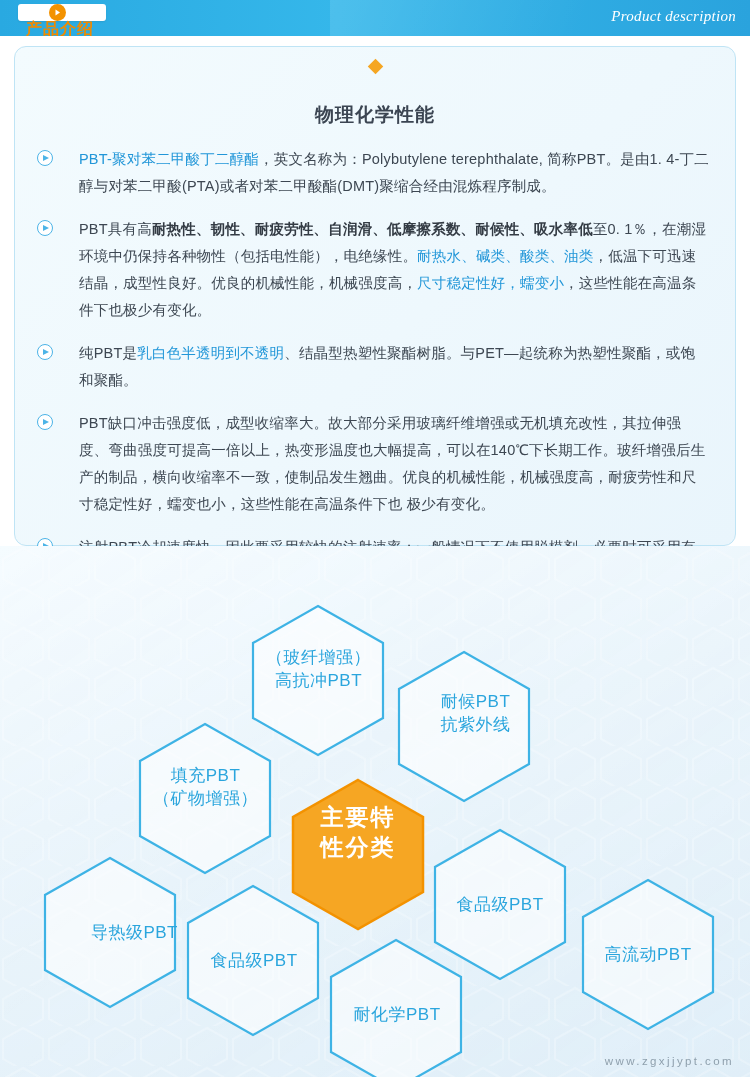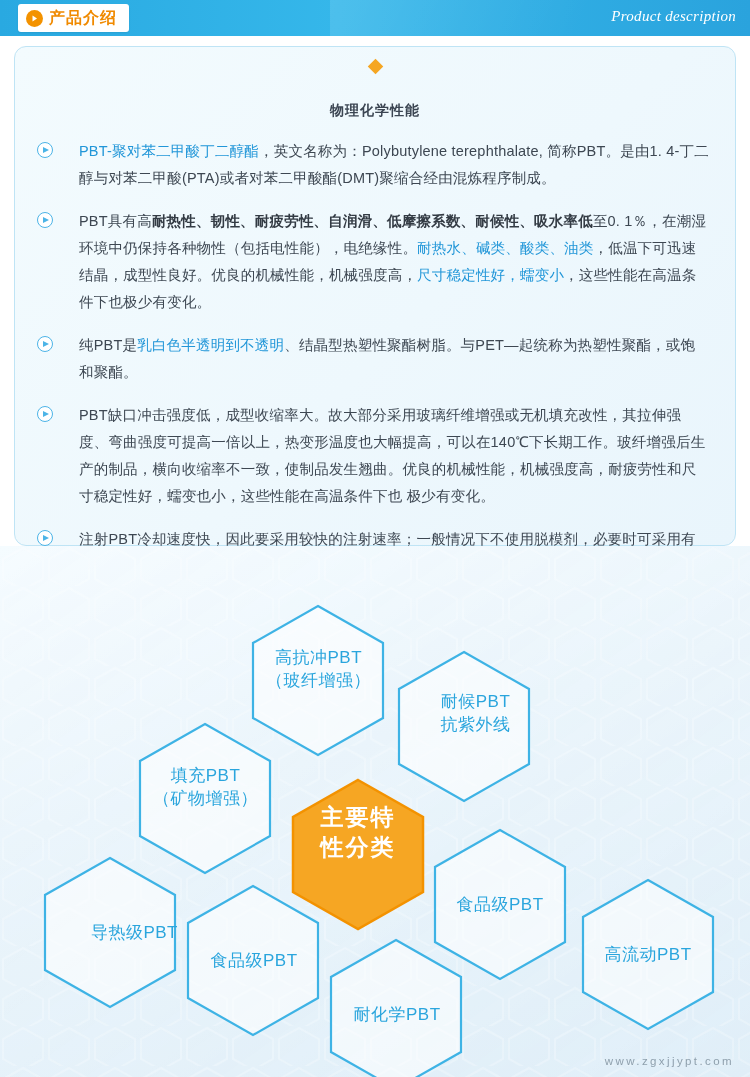--- a/index.html
+++ b/index.html
@@ -17,26 +17,27 @@
   .header {
     position:absolute; left:0; top:0; width:750px; height:36px;
     background:linear-gradient(90deg,#29a9e1 0%, #35b7ea 45%, #2aa3dd 100%);
     overflow:hidden;
   }
   .header:after {
     content:""; position:absolute; right:0; top:0; width:420px; height:36px;
     background:linear-gradient(115deg, rgba(255,255,255,0.12) 0%, rgba(255,255,255,0) 60%);
   }
   .tag {
-    position:absolute; left:18px; top:4px; height:28px;
+    position:absolute; left:18px; top:4px; height:17px;
     background:#ffffff; color:#f08a00;
     border-radius:3px;
     display:flex; align-items:center;
     padding:0 12px 0 8px;
     box-shadow:0 1px 2px rgba(0,0,0,0.08);
+    flex-direction:column;
   }
   .tag .circ {
     width:17px; height:17px; border-radius:50%;
     background:#f39200; margin-right:6px;
     display:flex; align-items:center; justify-content:center;
     flex:0 0 auto;
   }
   .tag .circ svg { display:block; }
   .tag .tag-txt { font-size:16px; font-weight:bold; color:#f08a00; letter-spacing:1px; line-height:1; }
   .header-en {
@@ -45,21 +46,21 @@
     font-size:15px; color:#ffffff; font-style:italic; letter-spacing:0.3px;
   }
 
   
   .card {
     position:absolute; left:14px; top:46px; width:722px; height:500px;
     background:linear-gradient(135deg,#f3fbfe 0%, #eef8fd 55%, #e9f5fc 100%);
     border:1px solid #bfe4f5; border-radius:12px;
   }
   .card-title {
-    text-align:center; color:#3b4552; font-size:14px; font-weight:bold;
+    text-align:center; color:#3b4552; font-size:19px; font-weight:bold;
     margin-top:30px; letter-spacing:1px;
   }
   .diamond {
     width:11px; height:11px; background:#f5a623;
     transform:rotate(45deg);
     margin:14px auto 0 auto;
   }
   .para-list { margin:18px 26px 0 22px; }
   .para {
     display:flex; align-items:flex-start;
@@ -192,22 +193,22 @@
 
         <polygon points="253,856 318,893 318,968 253,1005 188,968 188,893" transform="translate(0,-516)"></polygon>
 
         <polygon points="396,910 461,947 461,1022 396,1059 331,1022 331,947" transform="translate(0,-516)"></polygon>
       </g>
 
       <polygon points="358,750 423,787 423,862 358,899 293,862 293,787" transform="translate(0,-516)" fill="#f6a623" stroke="#f39200" stroke-width="2.5"></polygon>
     </svg>
 
     <div class="hexlabel" style="left:246px; top:100px; width:145px;">
+      <div>（玻纤增强）</div>
       <div>高抗冲PBT</div>
-      <div>（玻纤增强）</div>
     </div>
 
     <div class="hexlabel" style="left:408px; top:144px; width:135px;">
       <div>耐候PBT</div>
       <div>抗紫外线</div>
     </div>
 
     <div class="hexlabel" style="left:133px; top:218px; width:145px;">
       <div>填充PBT</div>
       <div>（矿物增强）</div>

